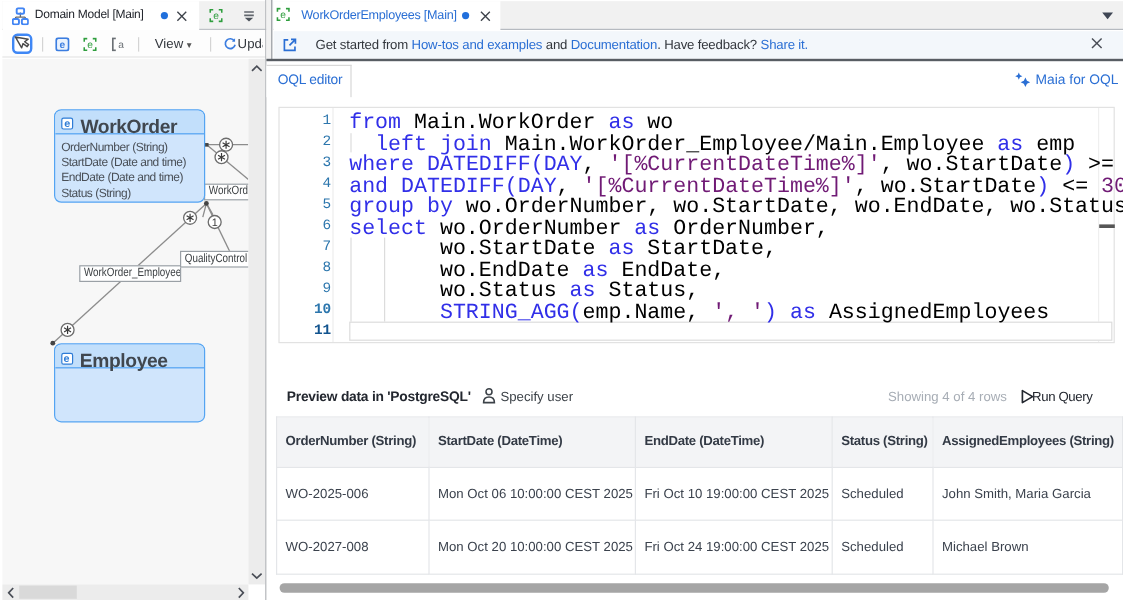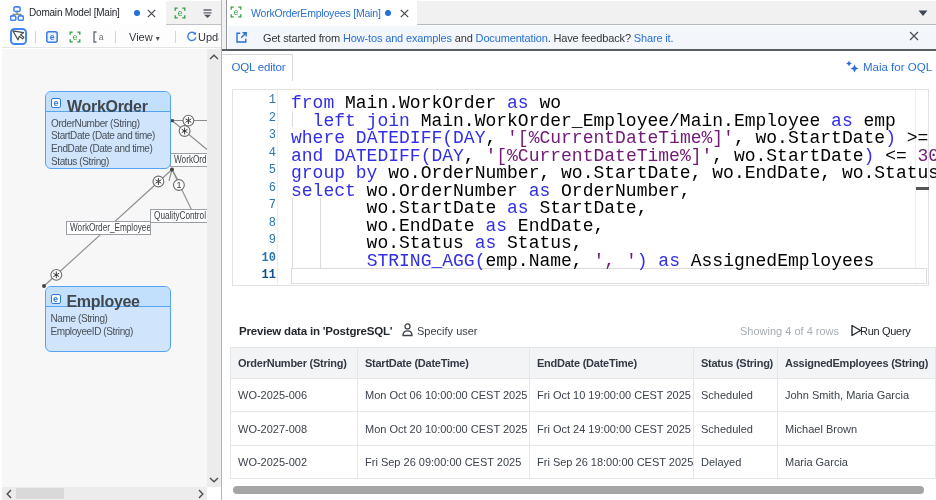--- a/index.html
+++ b/index.html
@@ -167,21 +167,20 @@
       <div class="ehead"></div>
       <div class="eicon" style="left:5px;top:6.5px">e</div>
       <div class="etitle" style="left:21px;top:6px">WorkOrder</div>
       <div class="eattr" style="left:5px;top:26px">OrderNumber (String)<br>StartDate (Date and time)<br>EndDate (Date and time)<br>Status (String)</div>
     </div>
 
     <div class="ebox" style="left:42.5px;top:237px;width:126px;height:66px">
       <div class="ehead"></div>
       <div class="eicon" style="left:5px;top:6.5px">e</div>
       <div class="etitle" style="left:21px;top:6px">Employee</div>
-      <div class="eattr" style="left:5px;top:26px">Name (String)<br>EmployeeID (String)</div>
     </div>
   </div>
 
   
   <div class="abs" id="lvsb"></div>
   <svg class="abs" style="left:209px;top:54px" width="10" height="6">
       <path d="M1 5 L5 1.2 L9 5" fill="none" stroke="#4a4e57" stroke-width="1.4"></path>
     </svg>
   <svg class="abs" style="left:209px;top:477px" width="10" height="6">
       <path d="M1 1 L5 4.8 L9 1" fill="none" stroke="#4a4e57" stroke-width="1.4"></path>
@@ -308,23 +307,16 @@
           <td>Scheduled</td>
           <td>John Smith, Maria Garcia</td>
         </tr>
     <tr>
           <td>WO-2027-008</td>
           <td>Mon Oct 20 10:00:00 CEST 2025</td>
           <td>Fri Oct 24 19:00:00 CEST 2025</td>
           <td>Scheduled</td>
           <td>Michael Brown</td>
         </tr>
-    <tr>
-          <td>WO-2025-002</td>
-          <td>Fri Sep 26 09:00:00 CEST 2025</td>
-          <td>Fri Sep 26 18:00:00 CEST 2025</td>
-          <td>Delayed</td>
-          <td>Maria Garcia</td>
-        </tr>
   </tbody>
     </table>
   <div class="abs" id="rsbthumb"></div>
 </div>
 
 </body></html>

